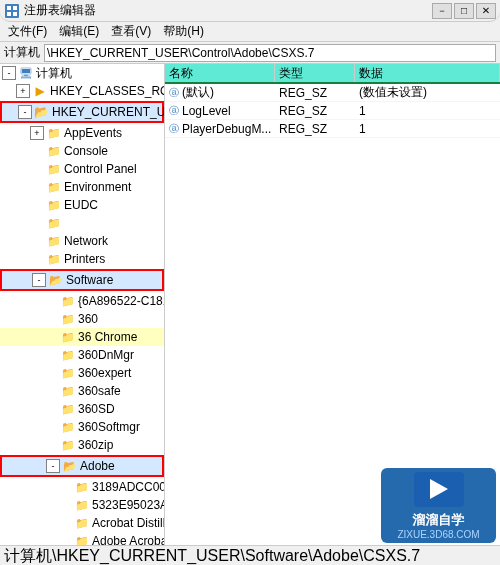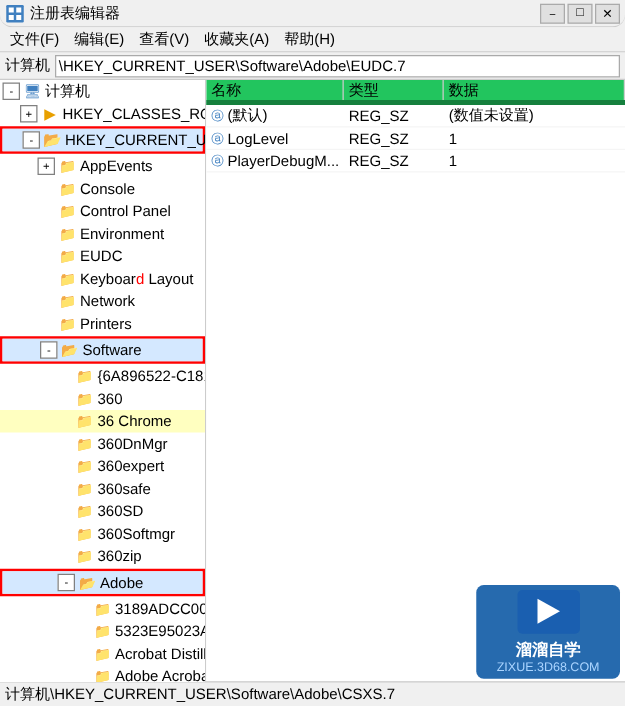--- a/index.html
+++ b/index.html
@@ -150,22 +150,22 @@
 
     
     .right-panel {
       flex: 1;
       overflow: hidden;
       background: #fff;
     }
 
     .right-header {
       display: flex;
-      background: #22c55e;
-      border-bottom: 4px solid #15803d;
+      background: #5eead4;
+      border-bottom: 2px solid #15803d;
       height: 20px;
       align-items: center;
     }
     .right-col-header {
       font-size: 12px;
       padding: 0 4px;
       border-right: 1px solid #ccc;
       height: 100%;
       display: flex;
       align-items: center;
@@ -187,23 +187,22 @@
       overflow: hidden;
       white-space: nowrap;
     }
 
     
     .status-bar {
       height: 20px;
       background: #f0f0f0;
       border-top: 1px solid #ccc;
       display: flex;
-      align-items: center;
       padding: 0 4px;
-      font-size: 12px;
+      font-size: 16px;
       position: absolute;
       bottom: 0;
       left: 0;
       right: 0;
     }
 
     
     .watermark {
       position: absolute;
       bottom: 22px;
@@ -281,28 +280,27 @@
       <div class="title-btn">－</div>
       <div class="title-btn">□</div>
       <div class="title-btn" style="background:#e0e0e0;">✕</div>
     </div>
   </div>
 
   <div class="menu-bar">
     <div class="menu-item">文件(F)</div>
     <div class="menu-item">编辑(E)</div>
     <div class="menu-item">查看(V)</div>
-    <div class="menu-item">收藏夹(A)</div>
     <div class="menu-item">帮助(H)</div>
   </div>
 
   <div class="address-bar">
     <span class="address-label">计算机</span>
     <div class="address-path">
-      <span>\HKEY_CURRENT_USER\Software\Adobe\EUDC.7</span>
+      <span>\HKEY_CURRENT_USER\Control\Adobe\CSXS.7</span>
     </div>
   </div>
 
   <div class="main-content">
 
     <div class="tree-panel" style="overflow-y:auto;">
 
       <div class="tree-item indent-0" style="padding-left:2px;">
         <span class="expand-icon">-</span>
         <span class="folder-icon" style="color:#4080c0;font-size:11px;">🖥</span>
@@ -349,21 +347,20 @@
 
       <div class="tree-item indent-2" style="padding-left:30px;">
         <span class="expand-spacer"></span>
         <span class="folder-icon folder-yellow" style="font-size:11px;">📁</span>
         <span>EUDC</span>
       </div>
 
       <div class="tree-item indent-2" style="padding-left:30px;">
         <span class="expand-spacer"></span>
         <span class="folder-icon folder-yellow" style="font-size:11px;">📁</span>
-        <span>Keyboar<span style="color:red;">d</span> Layout</span>
       </div>
 
       <div class="tree-item indent-2" style="padding-left:30px;">
         <span class="expand-spacer"></span>
         <span class="folder-icon folder-yellow" style="font-size:11px;">📁</span>
         <span>Network</span>
       </div>
 
       <div class="tree-item indent-2" style="padding-left:30px;">
         <span class="expand-spacer"></span>

